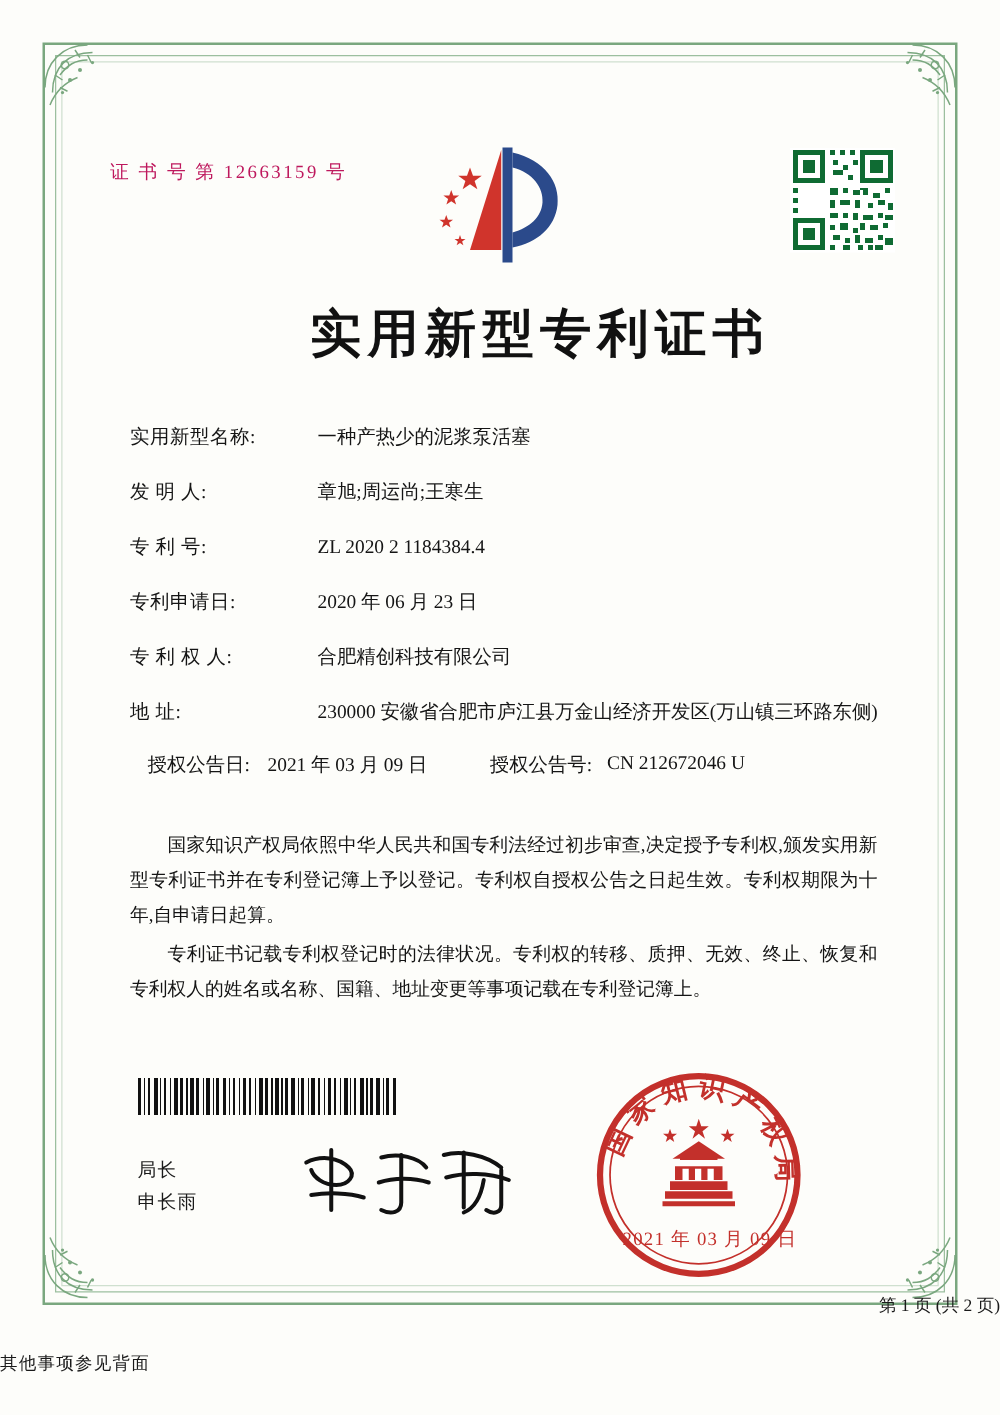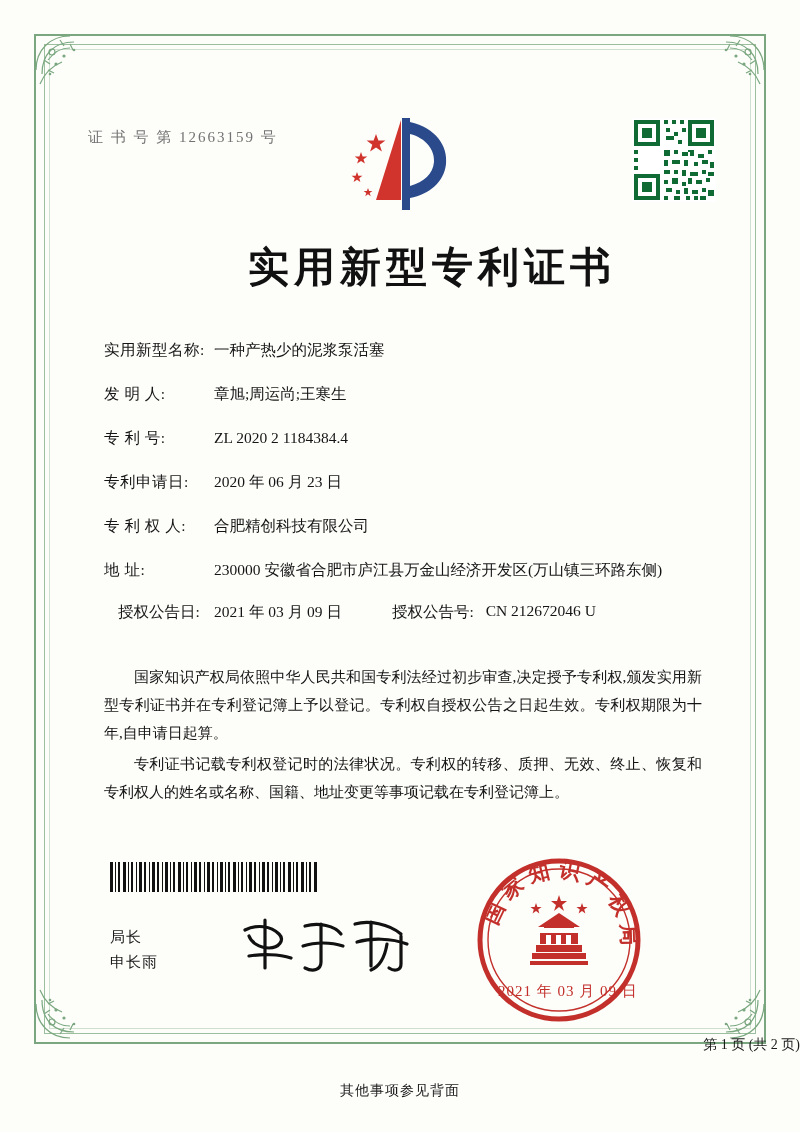--- a/index.html
+++ b/index.html
@@ -60,21 +60,21 @@
   .c-bl { left: 30px;  top: 970px; transform: scaleY(-1); }
   .c-br { left: 696px; top: 970px; transform: scale(-1,-1); }
 
   
   .cert-no {
     position: absolute;
     left: 88px; top: 128px;
     font-family: "Liberation Serif", serif;
     font-size: 15px;
     letter-spacing: 2px;
-    color: #737373;
+    color: #be185d;
     white-space: nowrap;
     text-align: center;
   }
   .logo {
     position: absolute;
     left: 340px; top: 112px;
     width: 116px; height: 104px;
   }
   .qr {
     position: absolute;
@@ -113,20 +113,21 @@
     color: #151515;
   }
   .field .lbl {
     width: 110px;
     flex: 0 0 110px;
     letter-spacing: 0.5px;
     white-space: nowrap;
   }
   .field .val {
     flex: 1 1 auto;
+    margin-left: 40px;
   }
   .field.wide .val { max-width: 470px; }
 
   .field-row2 {
     display: flex;
     font-family: "Liberation Serif", serif;
     font-size: 15.5px;
     color: #151515;
     margin-bottom: 4px;
   }
@@ -195,21 +196,20 @@
     width: 800px;
     text-align: right;
     font-family: "Liberation Serif", serif;
     font-size: 14px;
     color: #1a1a1a;
   }
   .back-note {
     position: absolute;
     left: 0; top: 1082px;
     width: 800px;
-    text-align: center;
     font-family: "Liberation Serif", serif;
     font-size: 14px;
     color: #1a1a1a;
     letter-spacing: 1px;
   }
 </style>
 </head>
 <body>
 
 <div class="page">

